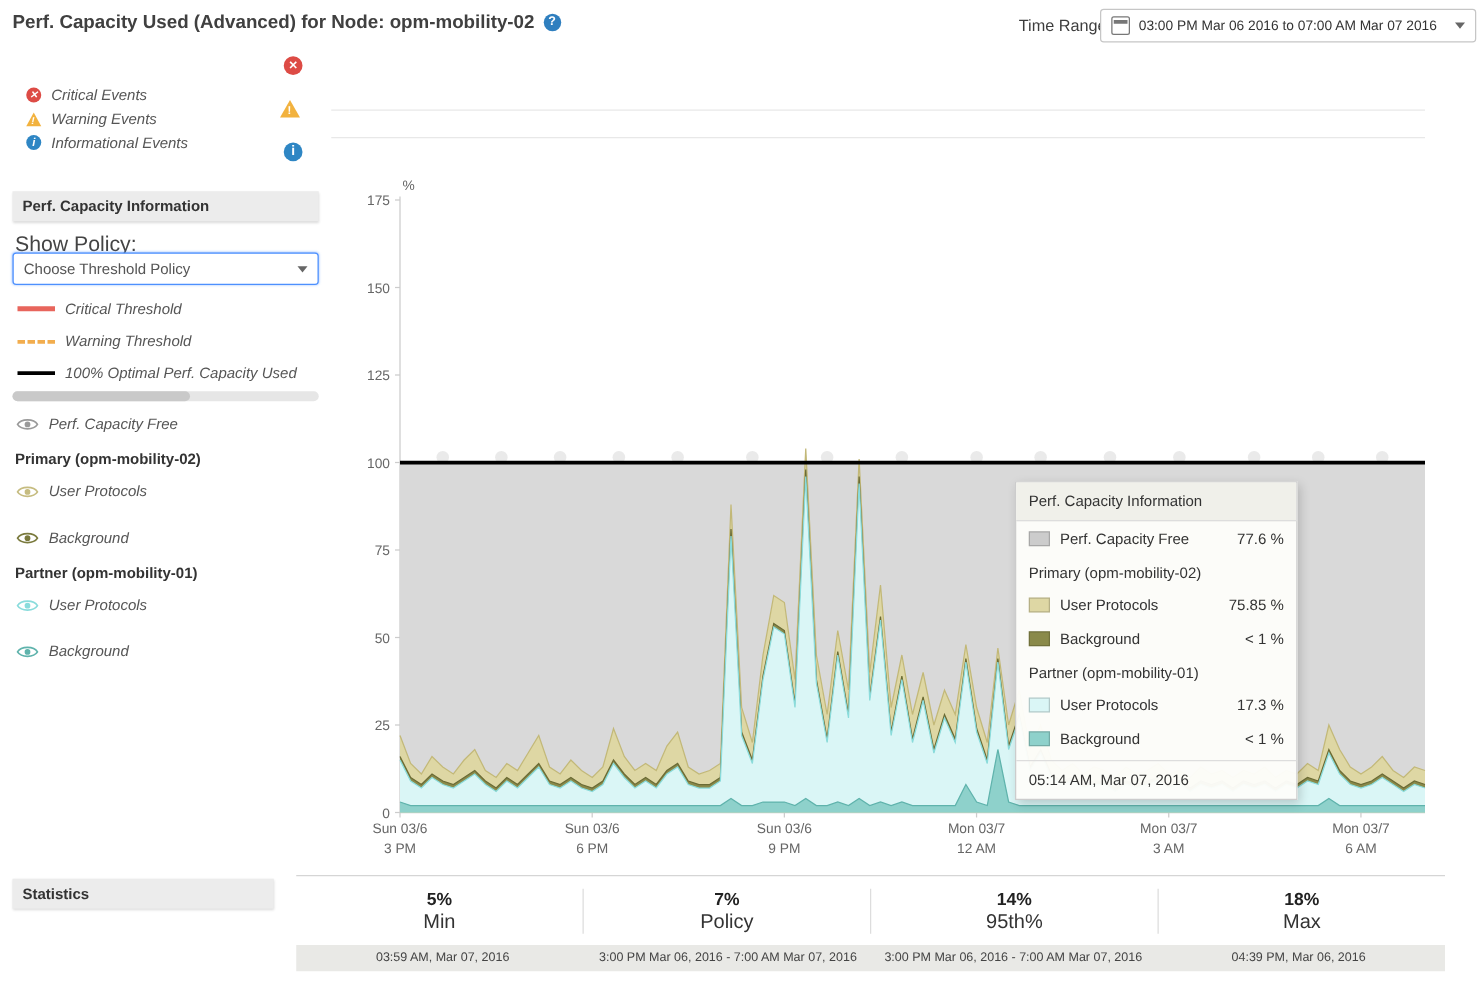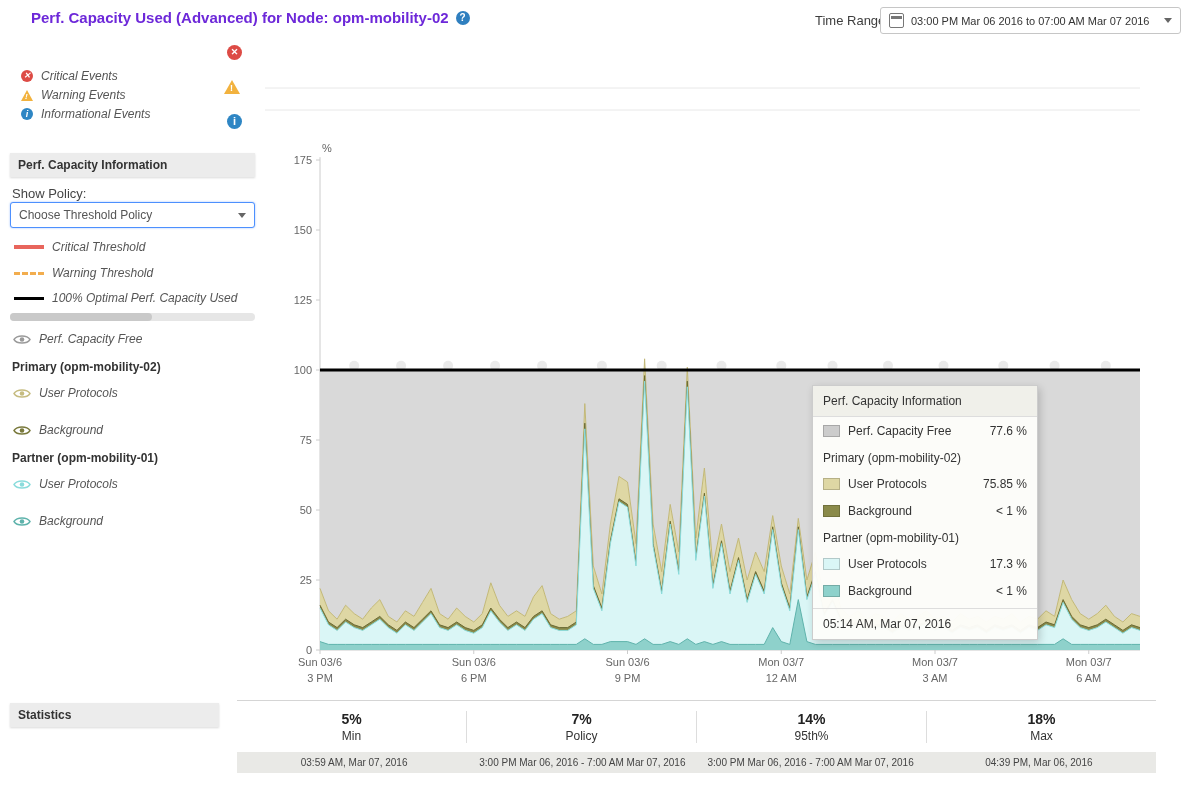--- a/index.html
+++ b/index.html
@@ -1,21 +1,21 @@
 <!DOCTYPE html>
 <html><head>
 <meta charset="utf-8">
 <style>
   html,body{margin:0;padding:0;background:#fff;}
   .app{position:relative;width:1184px;height:787px;background:#fff;overflow:hidden;
        font-family:"Liberation Sans",sans-serif;}
 
   
   .page-title-wrap{position:absolute;left:10px;top:9px;display:flex;align-items:center;gap:7px;}
-  .title-text{font-size:15px;font-weight:bold;color:#6d28d9;margin-left:21px;}
+  .title-text{font-size:15px;font-weight:bold;color:#404040;}
   .icon-help{width:14px;height:14px;border-radius:50%;background:#2f7fbf;color:#fff;font-size:10px;
              line-height:14px;text-align:center;font-weight:bold;display:inline-block;cursor:pointer;}
   .icon-help::after{content:"?";}
   .time-range-label{position:absolute;left:815px;top:13px;font-size:13px;color:#3d3d3d;}
   .time-range-btn{position:absolute;left:880px;top:7px;width:301px;height:27px;box-sizing:border-box;
                   border:1px solid #c6c6c6;border-radius:3px;background:#fff;display:flex;align-items:center;
                   gap:7px;padding:0 8px;cursor:pointer;}
   .trb-text{font-size:11px;color:#333;flex:1;white-space:nowrap;}
   .cal{width:13px;height:13px;border:1px solid #777;border-radius:2px;position:relative;background:#fff;flex:none;}
   .cal::before{content:"";position:absolute;top:2px;left:1px;right:1px;height:3px;background:#777;}
@@ -31,21 +31,21 @@
 
   .side-row{position:absolute;display:flex;align-items:center;gap:8px;font-size:12px;color:#555;white-space:nowrap;font-style:italic;}
   .r-ev1{left:21px;top:69px;} .r-ev2{left:21px;top:88px;} .r-ev3{left:21px;top:107px;}
   .r-th1{left:14px;top:240px;} .r-th2{left:14px;top:266px;} .r-th3{left:14px;top:291px;}
   .r-free{left:13px;top:332px;cursor:pointer;} .r-pup{left:13px;top:386px;cursor:pointer;}
   .r-pbg{left:13px;top:423px;cursor:pointer;} .r-qup{left:13px;top:477px;cursor:pointer;}
   .r-qbg{left:13px;top:514px;cursor:pointer;}
   .side-group{position:absolute;font-size:12px;font-weight:bold;color:#333;}
   .g-primary{left:12px;top:360px;} .g-partner{left:12px;top:451px;}
 
-  .show-policy{position:absolute;left:12px;top:186px;font-size:13px;color:#444;}
+  .show-policy{position:absolute;left:12px;top:186px;font-size:17px;color:#444;}
   .dropdown{position:absolute;left:10px;top:202px;width:245px;height:26px;box-sizing:border-box;
             border:1px solid #4d90fe;border-radius:3px;background:#fff;display:flex;align-items:center;
             padding:0 8px;cursor:pointer;box-shadow:0 0 2px rgba(77,144,254,0.6);}
   .dd-text{font-size:12px;color:#555;flex:1;}
 
   .sw{display:inline-block;width:30px;flex:none;}
   .sw-crit{height:4px;background:#e8655c;}
   .sw-warn{height:0;border-top:3px dashed #f2ad4e;}
   .sw-opt{height:3px;background:#000;}
 
@@ -89,21 +89,21 @@
   .tt-val{margin-left:auto;}
   .tt-group{padding:7px 10px 5px;color:#333;}
   .tt-footer{padding:8px 10px;border-top:1px solid #ddd;margin-top:4px;}
 
   
   .stats-panel{position:absolute;left:237px;top:700px;width:919px;border-top:1px solid #d5d5d5;background:#fff;}
   .stats-values{display:flex;padding:10px 0 9px;}
   .stat-col{flex:1;text-align:center;}
   .stat-col + .stat-col{border-left:1px solid #ddd;}
   .stat-value{font-size:14px;font-weight:bold;color:#222;}
-  .stat-label{font-size:12px;color:#333;margin-top:2px;}
+  .stat-label{font-size:16px;color:#333;margin-top:2px;}
   .stats-dates{display:flex;background:#e9e9e6;padding:5px 3px;}
   .stat-date{flex:1;text-align:center;font-size:10px;color:#444;white-space:nowrap;}
 </style>
 </head>
 <body>
 
 <div class="app">
 
   <div class="page-title-wrap">
     <span class="title-text">Perf. Capacity Used (Advanced) for Node: opm-mobility-02</span>

